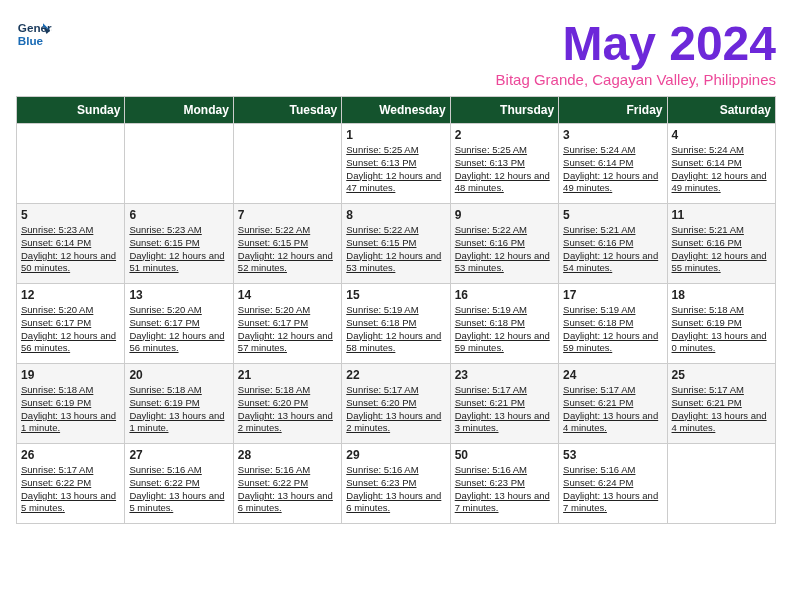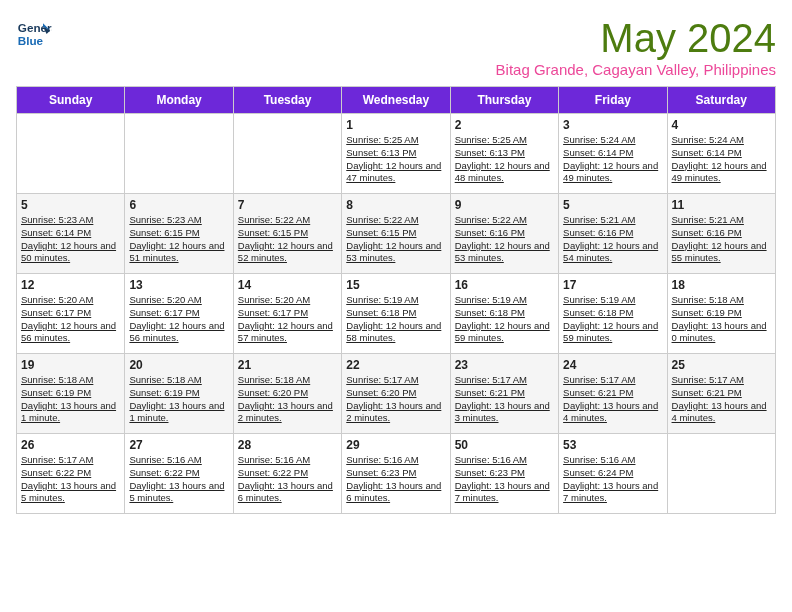--- a/index.html
+++ b/index.html
@@ -20,40 +20,40 @@
       display: flex;
       align-items: center;
       gap: 4px;
     }
     .logo-icon {
       width: 36px;
       height: 36px;
     }
     .title-block { text-align: right; }
     .month-title {
-      font-size: 40px;
-      font-weight: normal;
-      color: #4d7c0f;
+      font-size: 48px;
+      font-weight: bold;
+      color: #6d28d9;
     }
     .location-title {
       font-size: 15px;
       color: #ec4899;
     }
     table {
       width: 100%;
       border-collapse: collapse;
       table-layout: fixed;
     }
     thead tr th {
-      background-color: #6d28d9;
+      background-color: #14532d;
       color: #fff;
       font-size: 12px;
       font-weight: bold;
       padding: 6px 4px;
-      text-align: center;
+      text-align: right;
       border: 1px solid #ccc;
     }
     tbody tr td {
       border: 1px solid #ccc;
       vertical-align: top;
       padding: 4px;
       font-size: 10px;
       color: #222;
       height: 80px;
       background: #fff;

